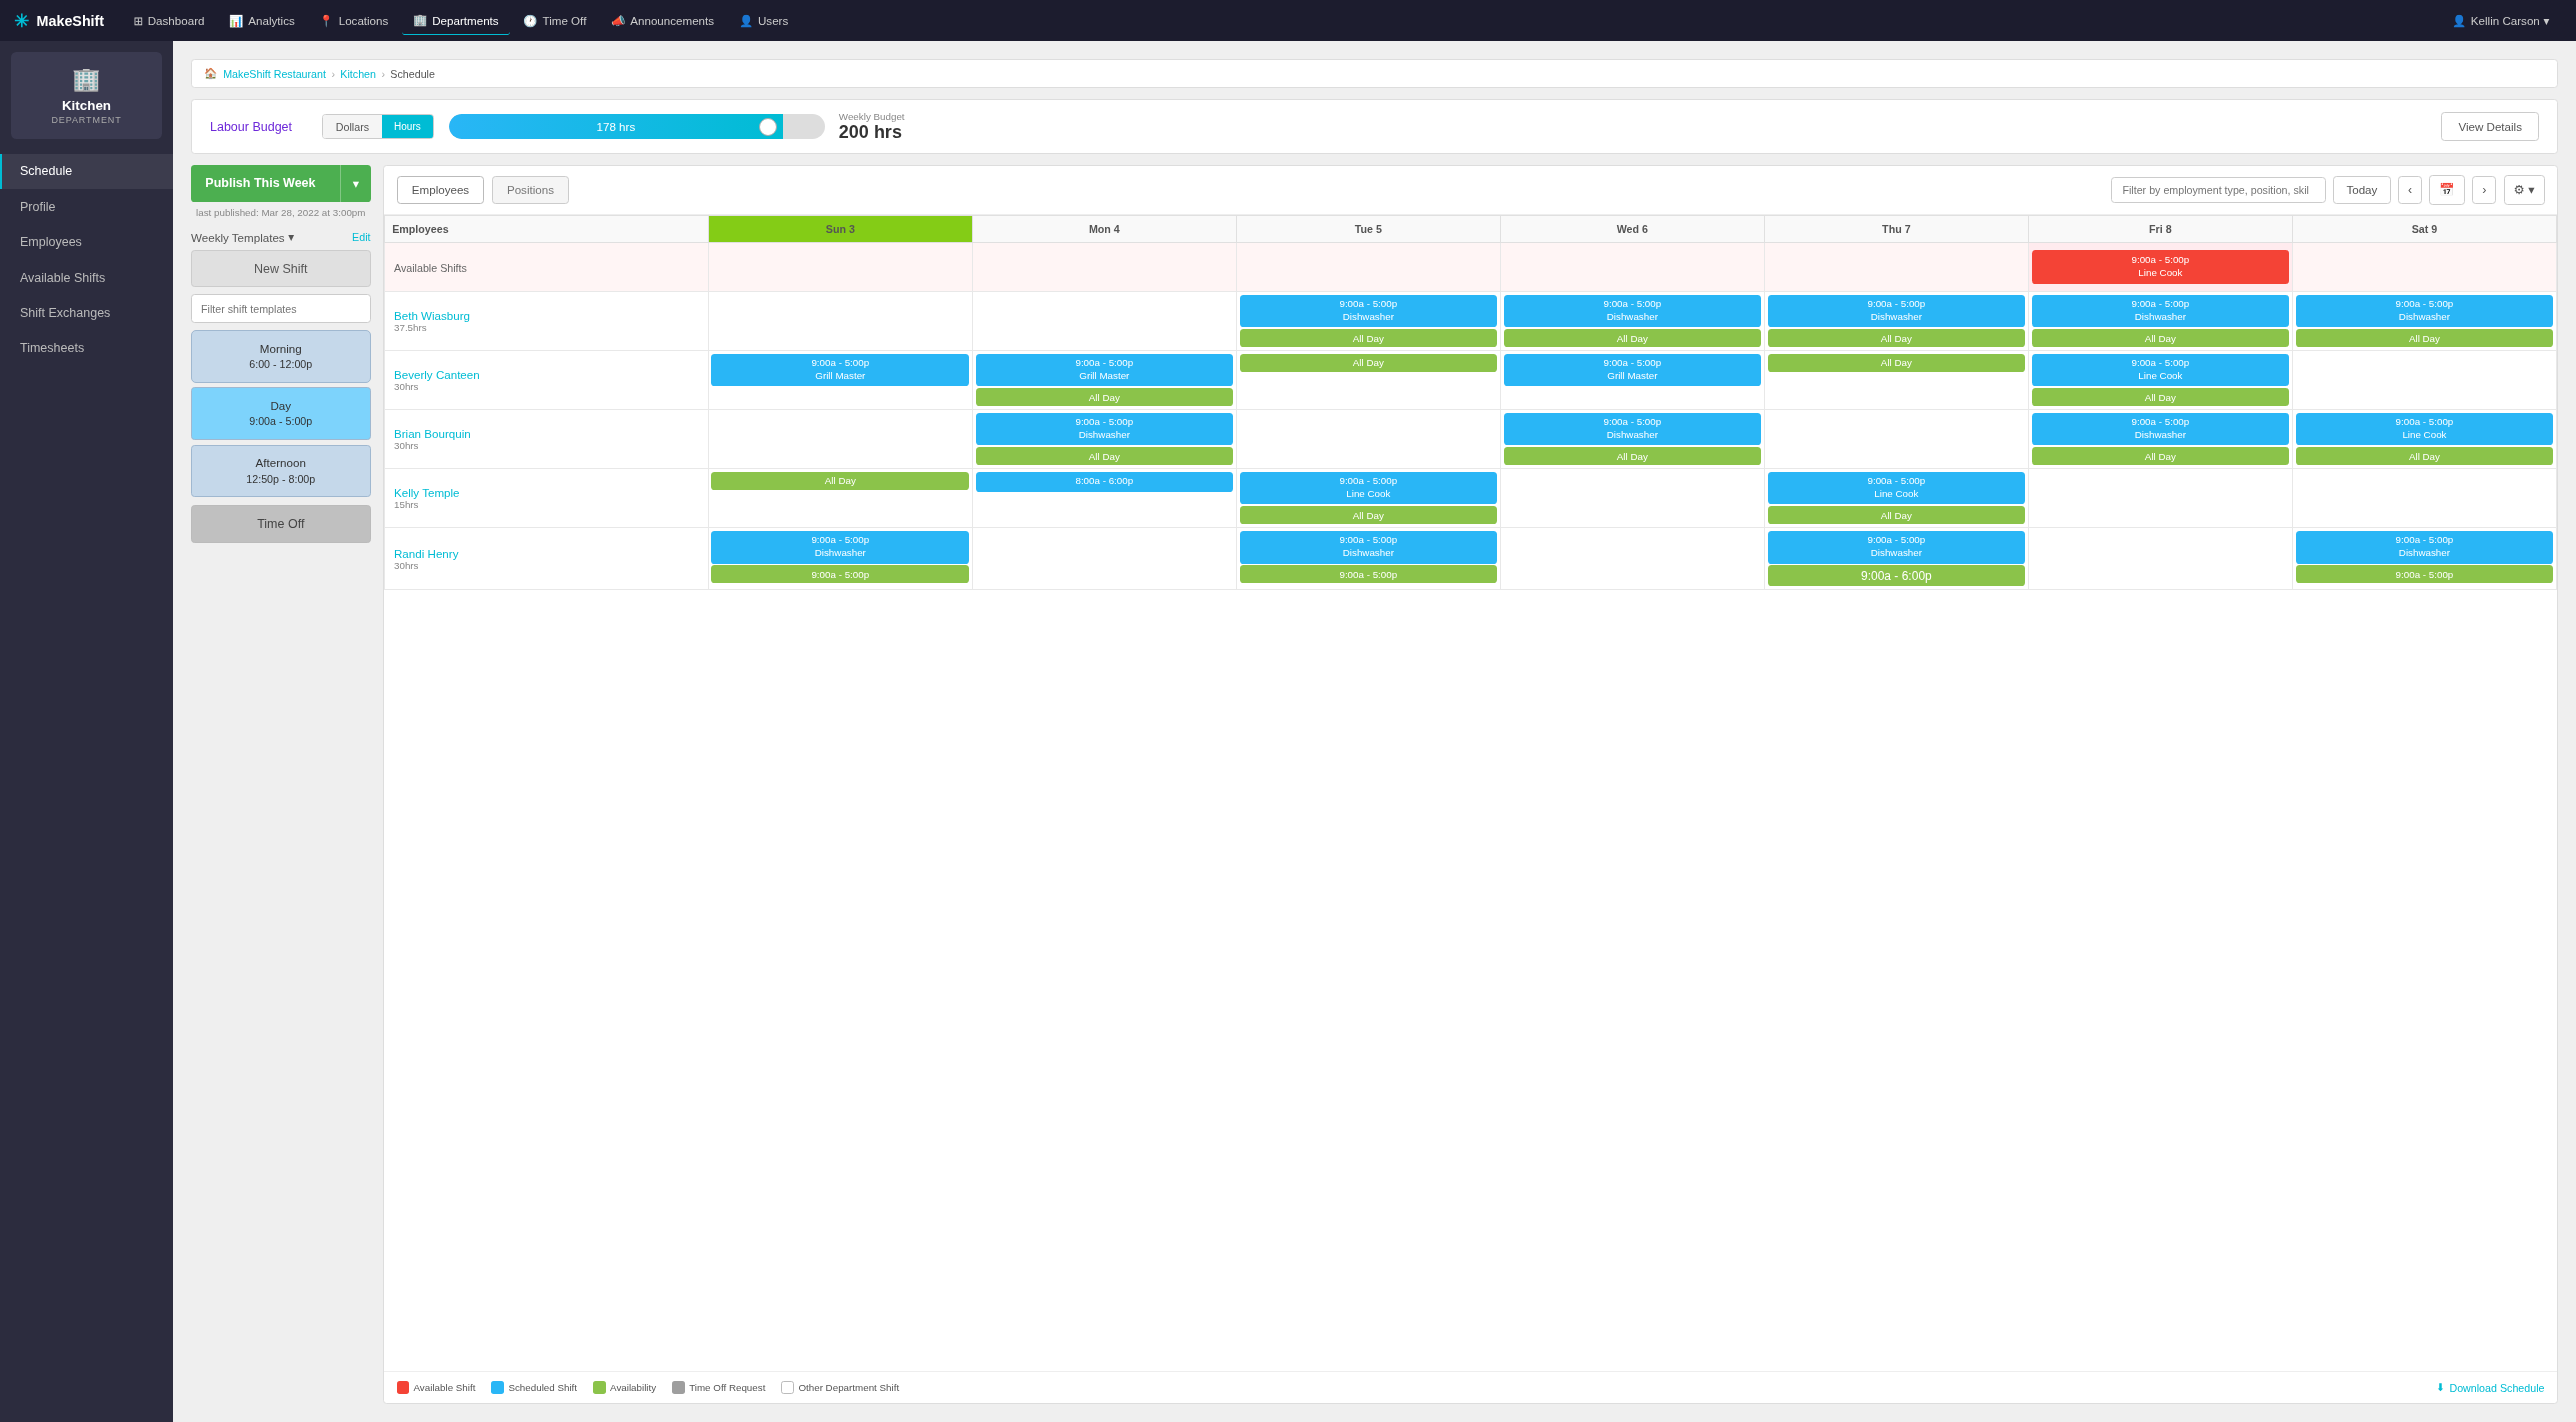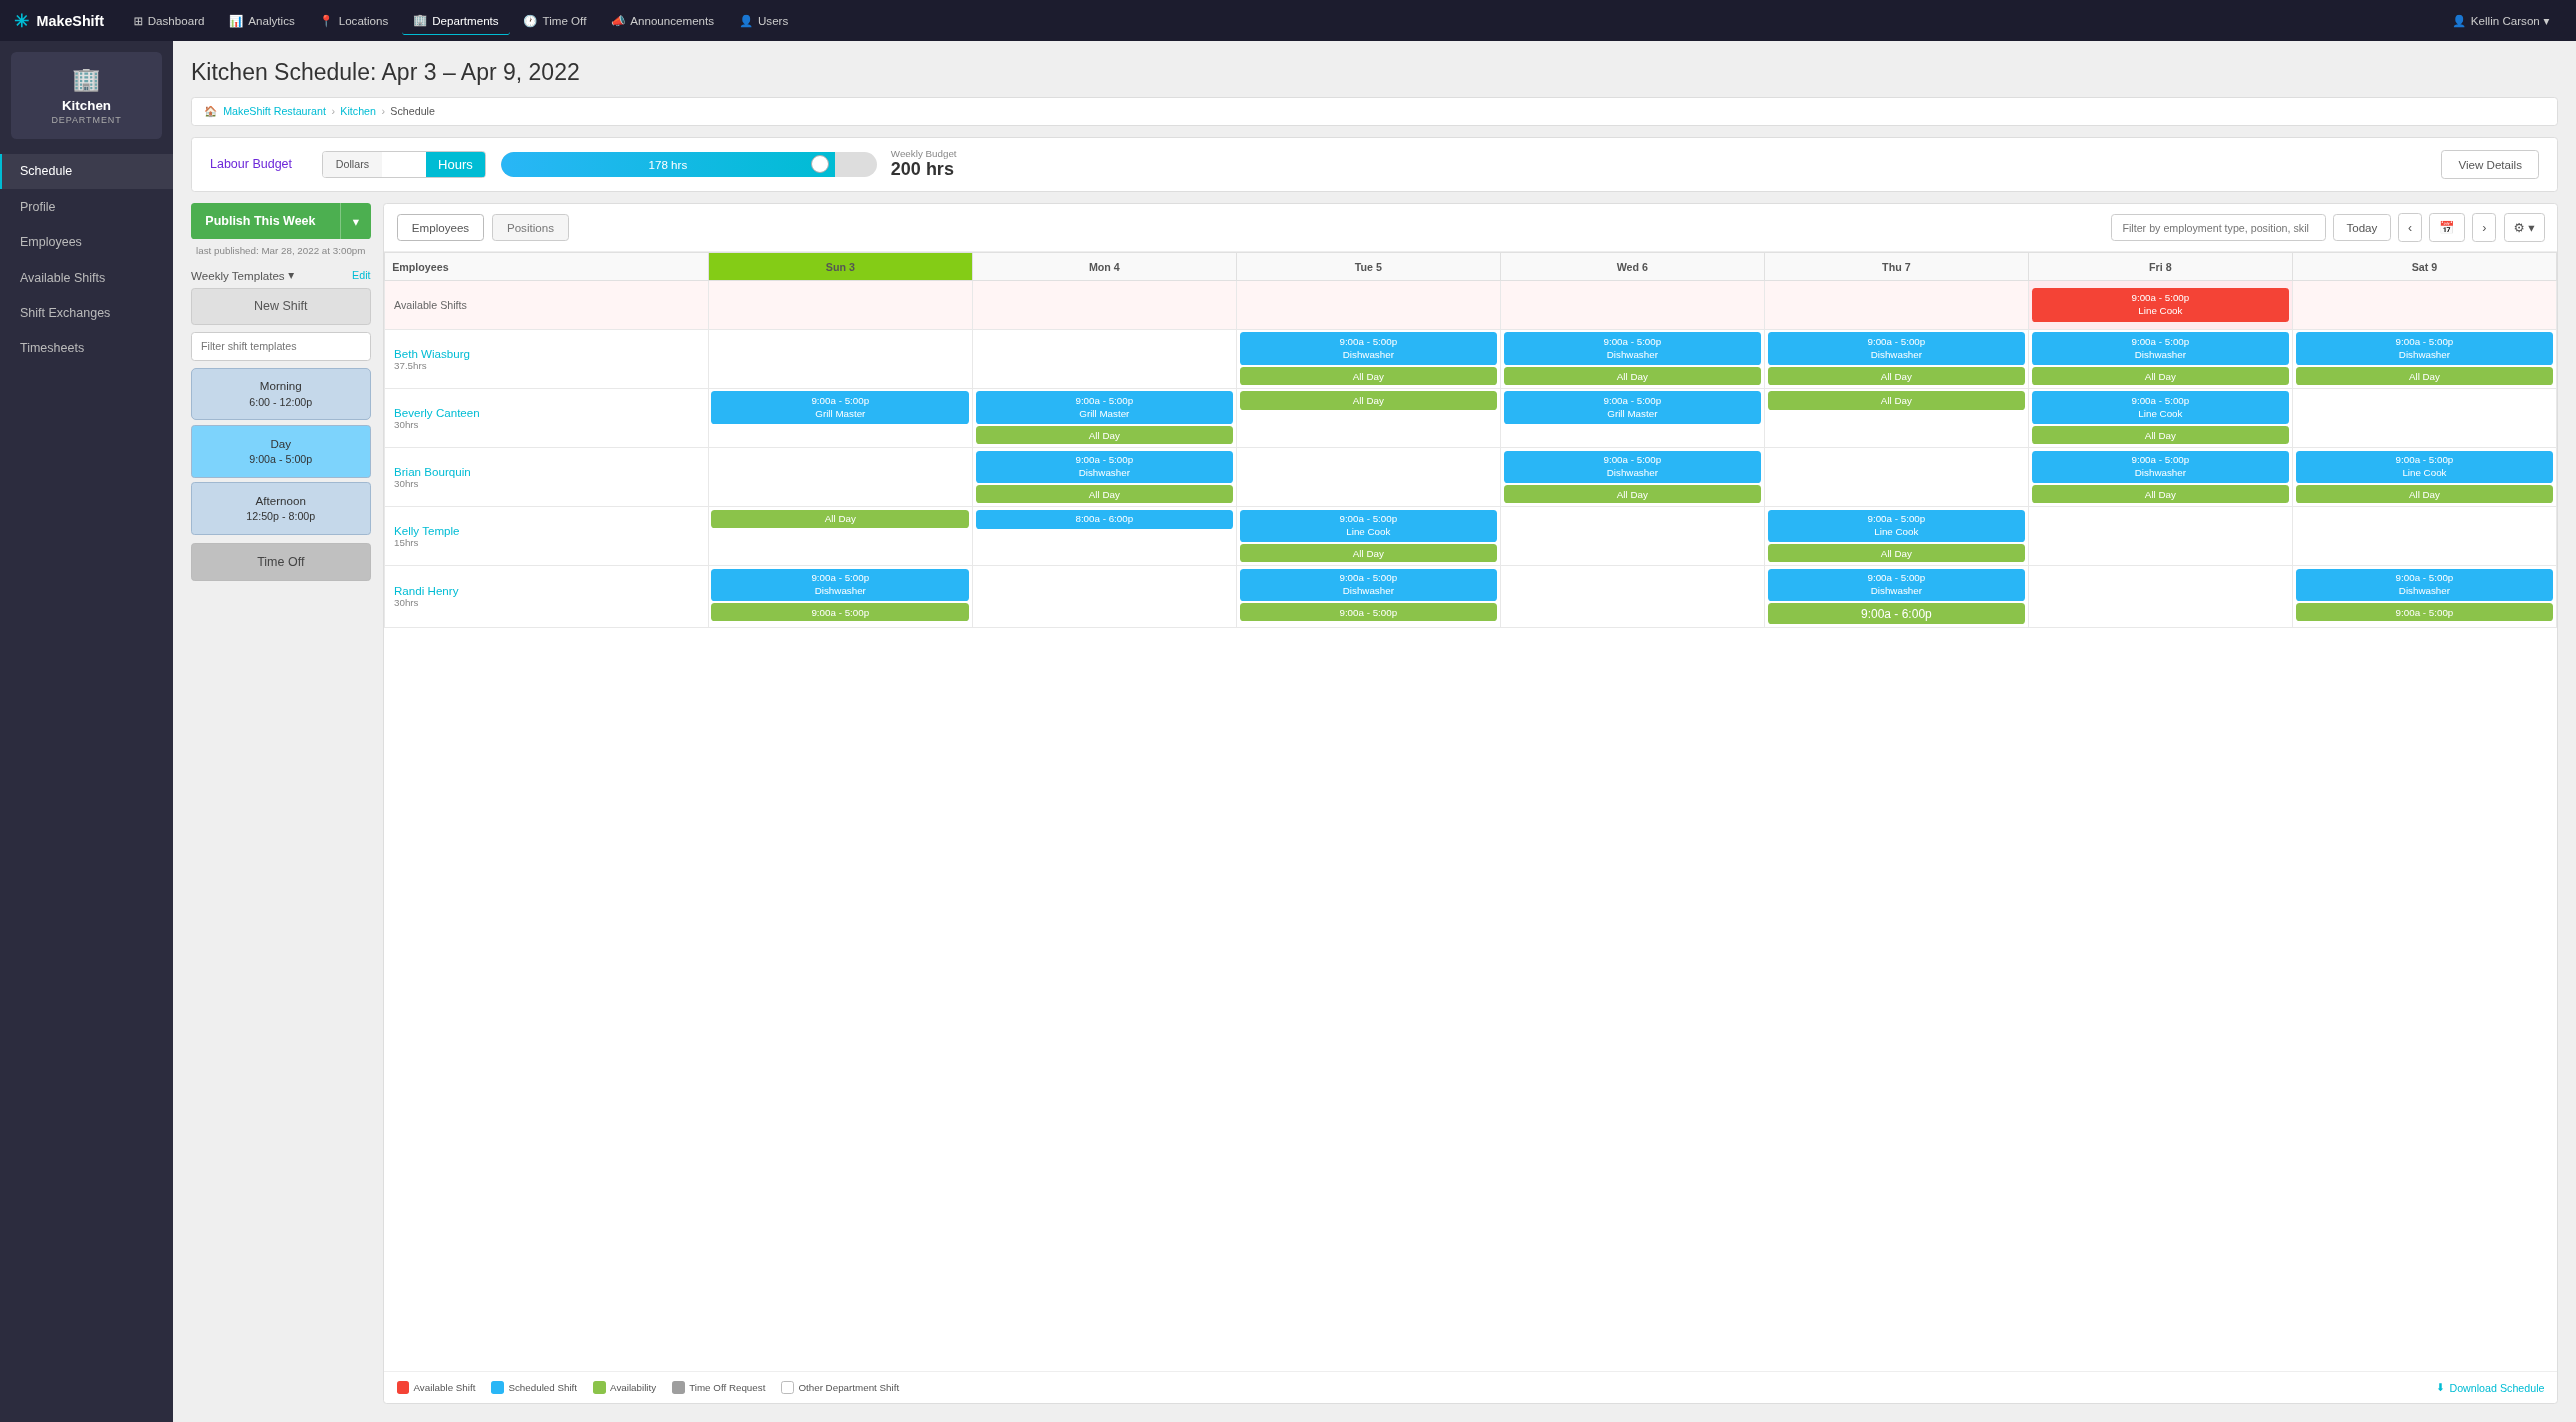--- a/index.html
+++ b/index.html
@@ -73,36 +73,35 @@
         <span>Shift Exchanges</span>
       </div>
       <div style="padding:10.7px 18px;color:#bbb;cursor:pointer;font-size:12.5px;border-left:2.7px solid transparent;">
         <span>Timesheets</span>
       </div>
     </div>
   </aside>
 
   <div style="flex:1;overflow-y:auto;padding:18px;background:#efefef;display:flex;flex-direction:column;gap:10.7px;">
 
-    <h1 style="font-size:23px;font-weight:300;color:#333;">Kitchen Schedule: Apr 3 – Apr 9, 2022</h1>
 
     <div style="background:white;border:0.9px solid #ddd;border-radius:3.6px;padding:7.2px 12.5px;font-size:10.7px;color:#555;display:flex;align-items:center;gap:5.4px;">
       <span style="color:#888;">🏠</span>
       <a style="color:#00bcd4;text-decoration:none;" href="#">MakeShift Restaurant</a>
       <span style="color:#aaa;">›</span>
       <a style="color:#00bcd4;text-decoration:none;" href="#">Kitchen</a>
       <span style="color:#aaa;">›</span>
       <span>Schedule</span>
     </div>
 
     <div style="background:white;border:0.9px solid #ddd;border-radius:3.6px;padding:10.7px 18px;display:flex;align-items:center;gap:14.3px;">
       <span style="font-size:12.5px;font-weight:500;color:#6d28d9;min-width:98px;">Labour Budget</span>
       <div style="display:flex;border:0.9px solid #ccc;border-radius:3.6px;overflow:hidden;">
         <button style="padding:5.4px 12.5px;font-size:10.7px;cursor:pointer;background:#f5f5f5;border:none;color:#555;">Dollars</button>
-        <button style="padding:5.4px 12.5px;font-size:13px;cursor:pointer;background:#00bcd4;border:none;color:white;margin-left:44px;">Hours</button>
+        <button style="padding:5.4px 12.5px;font-size:10px;cursor:pointer;background:#00bcd4;border:none;color:white;">Hours</button>
       </div>
       <div style="flex:1;max-width:376px;position:relative;">
         <div style="background:#ddd;border-radius:18px;height:25px;overflow:hidden;position:relative;display:flex;align-items:center;">
           <div style="background:linear-gradient(90deg,#29b6f6,#00bcd4);height:100%;width:89%;border-radius:18px 0 0 18px;display:flex;align-items:center;justify-content:center;color:white;font-size:11.6px;font-weight:500;">
             <span>178 hrs</span>
           </div>
           <div style="position:absolute;right:48px;top:50%;transform:translateY(-50%);width:18px;height:18px;background:white;border:1.8px solid #aaa;border-radius:50%;cursor:pointer;z-index:2;"></div>
         </div>
       </div>
       <div style="min-width:116px;">

